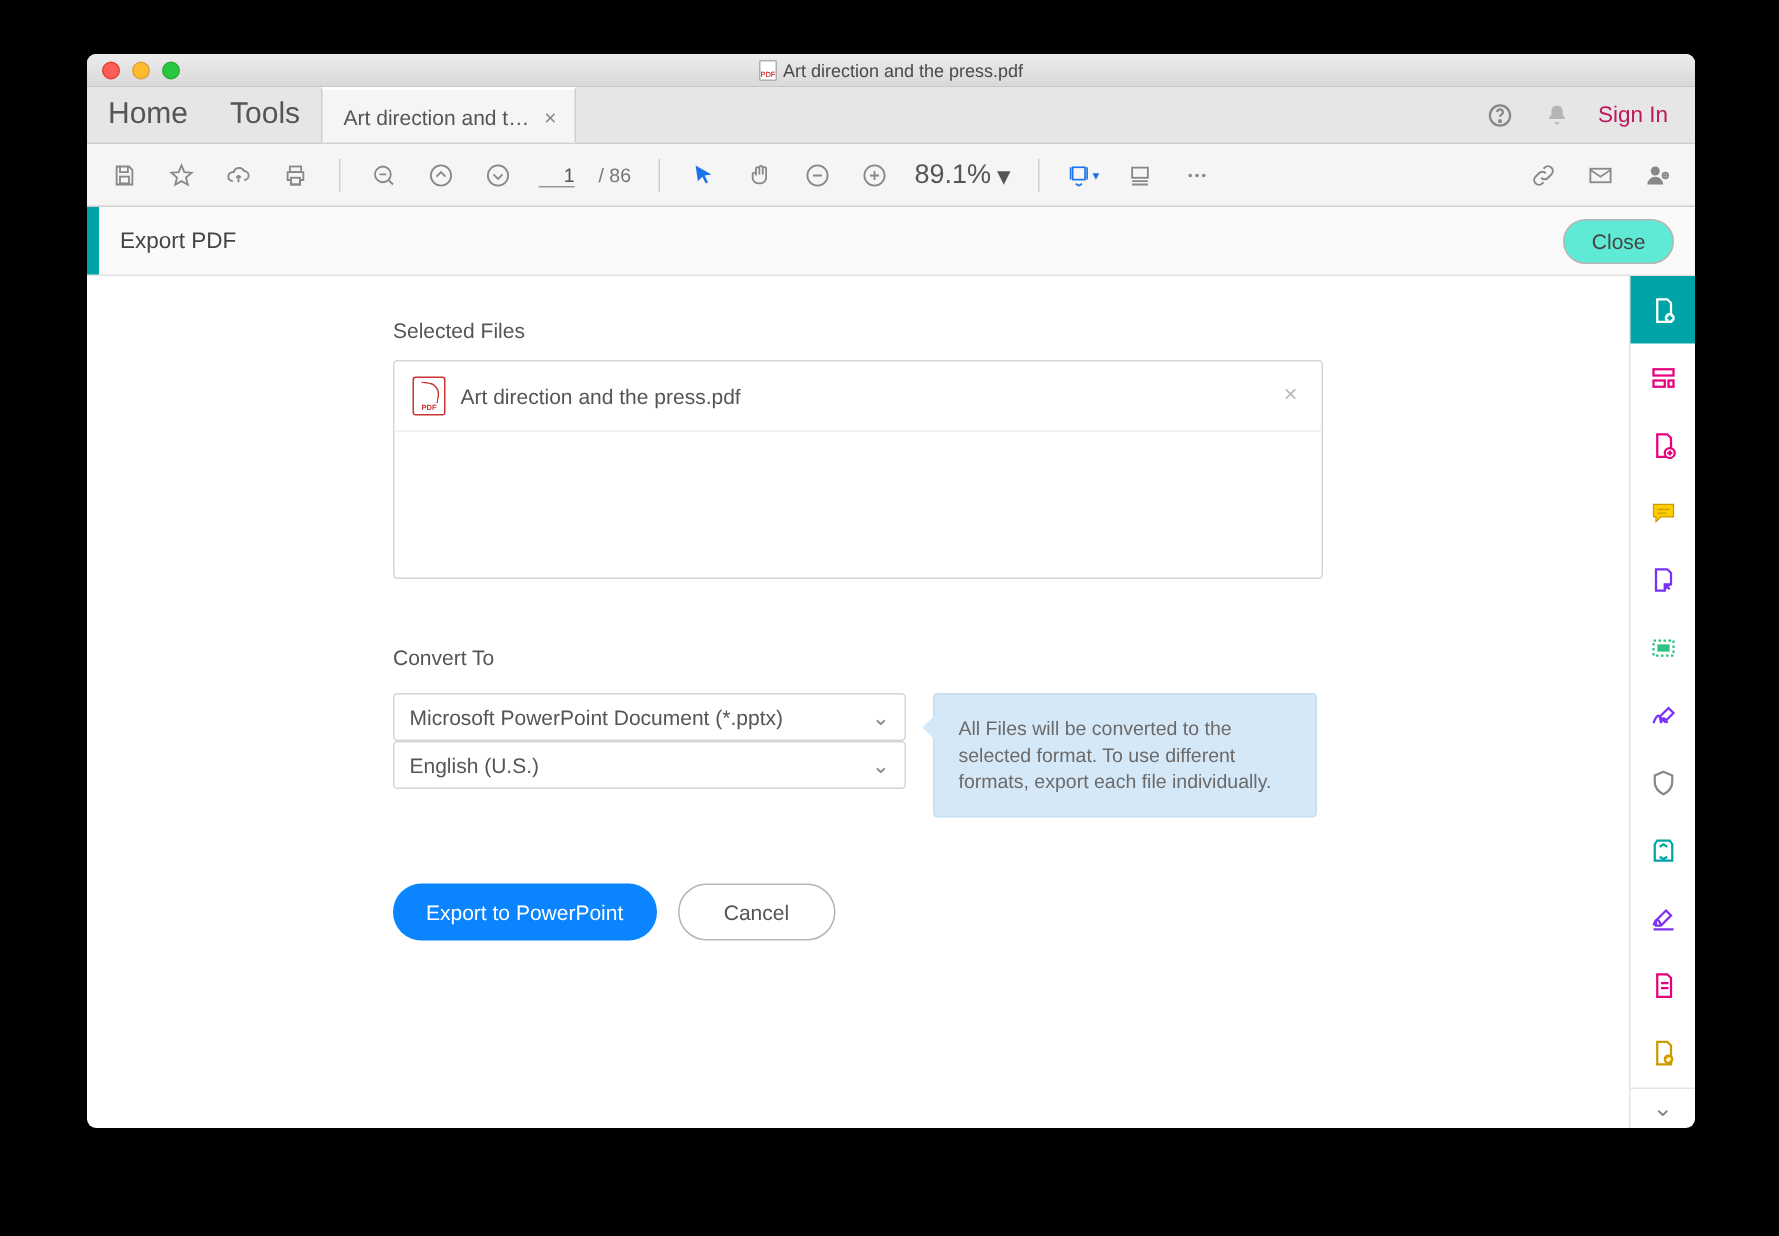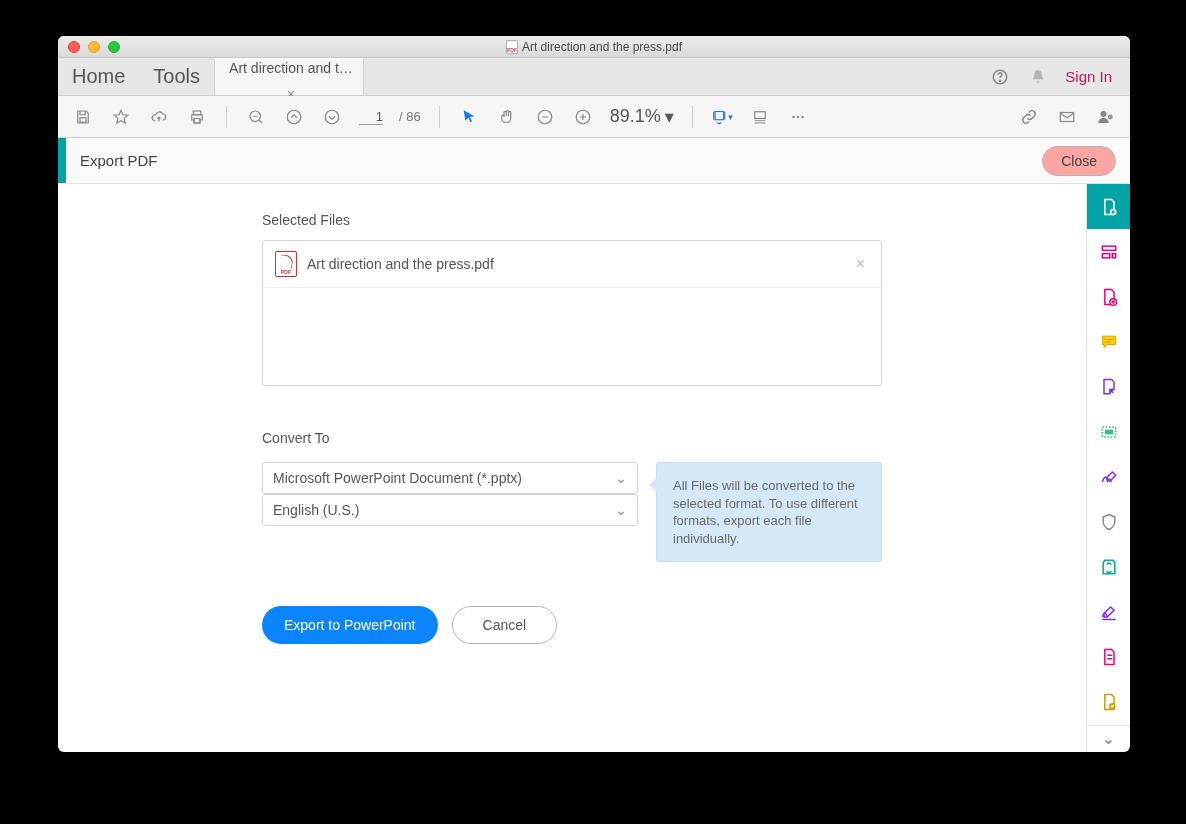--- a/index.html
+++ b/index.html
@@ -20,21 +20,21 @@
 .tl.r { background: #ff5f57; border: .5px solid #e33e32; }
 .tl.y { background: #ffbd2e; border: .5px solid #e09e3e; }
 .tl.g { background: #28c940; border: .5px solid #2aac2f; }
 .titlec { position: absolute; left: 0; right: 0; text-align: center; font-size: 12px; color: #4a4a4a; display:flex; align-items:center; justify-content:center; gap:4px;}
 .pdfglyph { width: 12px; height: 14px; border:1px solid #b0b0b0; border-radius:1px; font-size:5px; color:#c00; display:flex; align-items:flex-end; justify-content:center; background:#fff;}
 .tabstrip {
   height: 38px; background: #e6e6e6; display: flex; align-items: stretch;
   border-bottom: 1px solid #cfcfcf;
 }
 .nav-tab { padding: 0 14px; display: flex; align-items: center; font-size: 20px; color: #555; cursor: default; }
-.doc-tab { background: #f5f5f5; border-top:2px solid #fff; border-right:1px solid #cfcfcf; border-left:1px solid #cfcfcf; display:flex; align-items:center; padding: 0 10px 0 14px; font-size:14px; color:#555; gap:8px;flex-direction:column;}
+.doc-tab { background: #f5f5f5; border-top:2px solid #fff; border-right:1px solid #cfcfcf; border-left:1px solid #cfcfcf; display:flex; align-items:center; padding: 0 10px 0 14px; font-size:14px; color:#555; gap:8px;}
 .doc-tab .x { font-size:14px; color:#888; padding:2px;}
 .tabstrip .sp { flex:1; }
 .tabstrip .right { display:flex; align-items:center; gap:16px; padding-right:18px; color:#888;}
 .tabstrip .right svg { width:18px; height:18px; }
 .signin { font-size:15px; color:#be185d; }
 
 .toolbar {
   height: 42px; background: #f5f5f5; border-bottom:1px solid #cfcfcf;
   display:flex; align-items:center; padding: 0 14px; gap:16px; color:#777;
 }
@@ -46,38 +46,38 @@
 .toolbar .sp { flex:1; }
 .icn { display:inline-flex; align-items:center; justify-content:center; width:22px; height:22px; }
 
 .panel-head {
   height: 46px; background:#fafafa; border-bottom:1px solid #e3e3e3;
   display:flex; align-items:center; padding-left:0; padding-right:14px;
 }
 .panel-head .accent { width:8px; height:100%; background:#00a4a6; }
 .panel-head .title { font-size:15px; color:#444; font-weight:500; padding-left:14px;}
 .panel-head .sp { flex:1;}
-.panel-head .closebtn { border:1px solid #b5b5b5; border-radius:18px; padding:6px 18px; font-size:14px; color:#444; background:#fca5a5;}
+.panel-head .closebtn { border:1px solid #b5b5b5; border-radius:18px; padding:6px 18px; font-size:14px; color:#444; background:#5eead4;}
 
 .body { flex:1; display:flex; overflow:hidden; }
 .main { flex:1; padding: 28px 0 0 0; display:flex; justify-content:center; overflow:auto;}
 .form { width:620px; }
 .rowhead { display:flex; justify-content:space-between; align-items:center; margin-bottom:12px;}
 .lbl { font-size:14px; color:#555; }
 .addbtn { border:1.5px solid #0a84ff; color:#0a84ff; background:#fff; border-radius:20px; padding:6px 18px; font-size:14px; font-weight:600;}
 .filesbox { border:1px solid #d5d5d5; border-radius:3px; height:146px; }
 .file-item { display:flex; align-items:center; padding:10px 12px; gap:10px; border-bottom:1px solid #eee;}
 .file-item .nm { font-size:14px; color:#555; flex:1;}
 .file-item .fx { color:#bbb; font-size:16px; padding:4px;}
 .pdfi { width:22px; height:26px; border:1px solid #c33; border-radius:2px; position:relative; background:#fff; display:flex; align-items:flex-end; justify-content:center;}
 .pdfi::after{ content:""; position:absolute; left:4px; top:3px; width:12px; height:12px; border:1.5px solid #c33; border-left:none; border-bottom:none; border-radius:0 8px 0 8px; transform:rotate(8deg);}
 .pdfi span{ font-size:5px; color:#c33; font-weight:bold; padding-bottom:1px;}
 
 #dd-row { display:flex; gap:18px; align-items:flex-start; }
-.select { border:1px solid #d5d5d5; border-radius:3px; height:32px; width:376px; display:flex; align-items:center; padding:0 10px; justify-content:space-between; font-size:14px; color:#555; background:#fff;}
+.select { border:1px solid #d5d5d5; border-radius:3px; height:32px; width:342px; display:flex; align-items:center; padding:0 10px; justify-content:space-between; font-size:14px; color:#555; background:#fff;}
 .chev { color:#888; }
 .hint { background:#d5e8f7; border:1px solid #c2dff2; border-radius:3px; padding:14px 16px; font-size:13px; color:#6a6a6a; width:256px; position:relative; line-height:1.35;}
 .hint::before { content:""; position:absolute; left:-8px; top:14px; width:0; height:0; border-top:8px solid transparent; border-bottom:8px solid transparent; border-right:8px solid #d5e8f7;}
 .btnrow { display:flex; gap:14px; }
 .primary { background:#0a84ff; color:#fff; border:none; border-radius:20px; padding:10px 22px; font-size:14px; font-weight:500;text-align:right;}
 .secondary { background:#fff; color:#555; border:1px solid #b5b5b5; border-radius:20px; padding:10px 30px; font-size:14px;}
 
 .sidetools { width:44px; border-left:1px solid #e3e3e3; display:flex; flex-direction:column; align-items:center; padding-top:0; gap:0;}
 .st-item { width:44px; height:46px; display:flex; align-items:center; justify-content:center; }
 .st-item.active { background:#00a4a6; }

